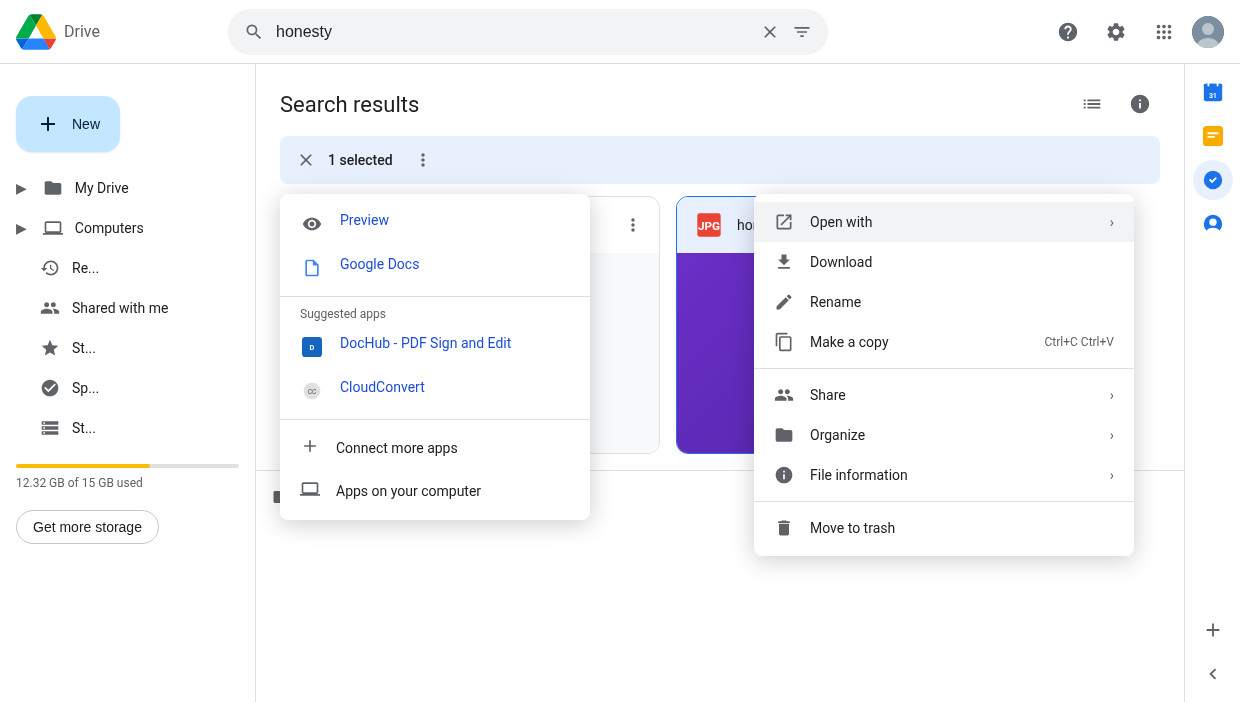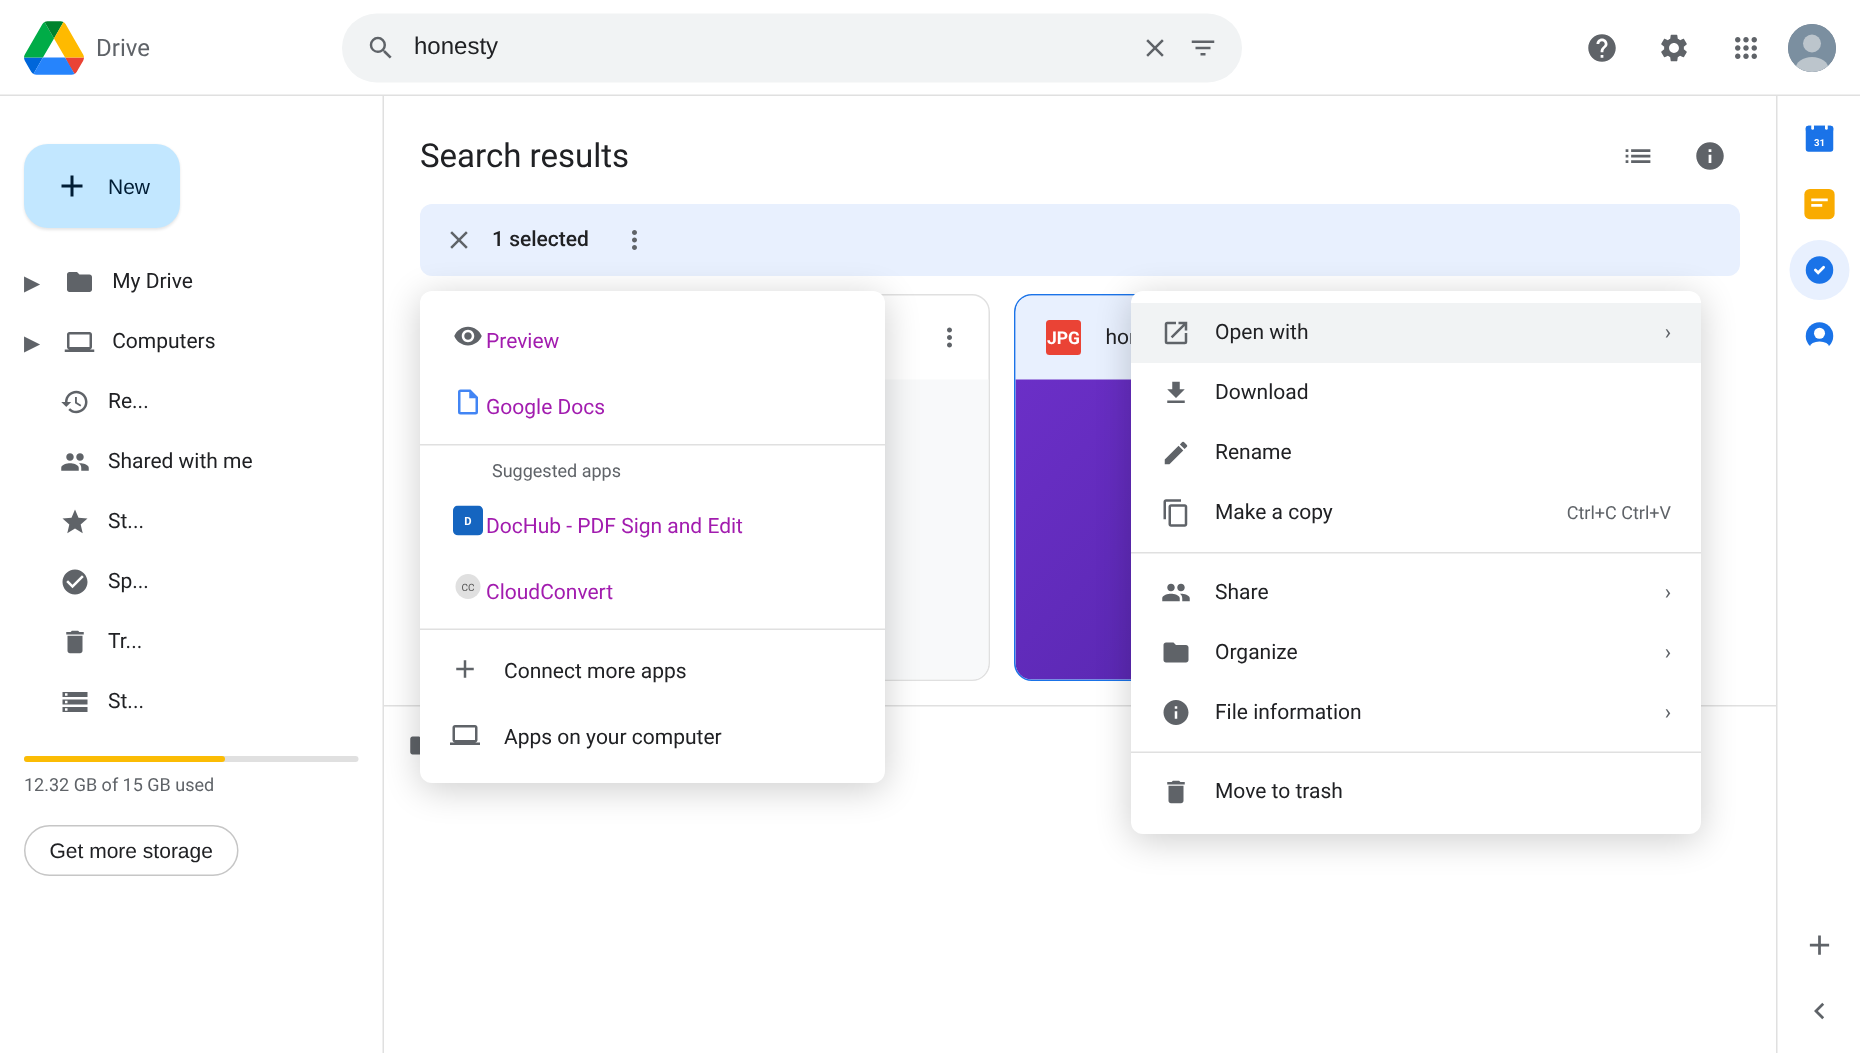--- a/index.html
+++ b/index.html
@@ -270,39 +270,39 @@
       left: 24px;
       width: 310px;
       background: #fff;
       border-radius: 8px;
       box-shadow: 0 4px 24px rgba(0,0,0,0.2);
       padding: 8px 0;
       z-index: 200;
     }
     .open-with-item {
       display: flex;
-      align-items: flex-end;
+      align-items: flex-start;
+      gap: 16px;
       padding: 10px 20px;
       cursor: pointer;
       font-size: 14px;
-      color: #a21caf;
+      color: #1d4ed8;
     }
     .open-with-item .item-icon-img {
       width: 24px; height: 24px; display: flex; align-items: center; justify-content: center;
     }
     .menu-divider {
       height: 1px;
       background: #e0e0e0;
       margin: 6px 0;
     }
     .suggested-label {
       padding: 4px 20px 4px 20px;
       font-size: 12px;
       color: #5f6368;
-      margin-left: 28px;
     }
     .connect-item {
       display: flex;
       align-items: center;
       gap: 16px;
       padding: 10px 20px;
       cursor: pointer;
       font-size: 14px;
       color: #202124;
     }
@@ -456,28 +456,20 @@
 
     <div class="sidebar-item">
       <span class="item-icon" style="margin-left:24px">
         <svg width="20" height="20" viewBox="0 0 24 24" fill="#5f6368">
             <path d="M12 2C6.48 2 2 6.48 2 12s4.48 10 10 10 10-4.48 10-10S17.52 2 12 2zm-2 15l-5-5 1.41-1.41L10 14.17l7.59-7.59L19 8l-9 9z"></path>
           </svg>
       </span>
       <span>Sp...</span>
     </div>
 
-    <div class="sidebar-item">
-      <span class="item-icon" style="margin-left:24px">
-        <svg width="20" height="20" viewBox="0 0 24 24" fill="#5f6368">
-            <path d="M6 19c0 1.1.9 2 2 2h8c1.1 0 2-.9 2-2V7H6v12zM19 4h-3.5l-1-1h-5l-1 1H5v2h14V4z"></path>
-          </svg>
-      </span>
-      <span>Tr...</span>
-    </div>
 
     <div class="sidebar-item">
       <span class="item-icon" style="margin-left:24px">
         <svg width="20" height="20" viewBox="0 0 24 24" fill="#5f6368">
             <path d="M2 20h20v-4H2v4zm2-3h2v2H4v-2zM2 4v4h20V4H2zm4 3H4V5h2v2zm-4 7h20v-4H2v4zm2-3h2v2H4v-2z"></path>
           </svg>
       </span>
       <span>St...</span>
     </div>
 

